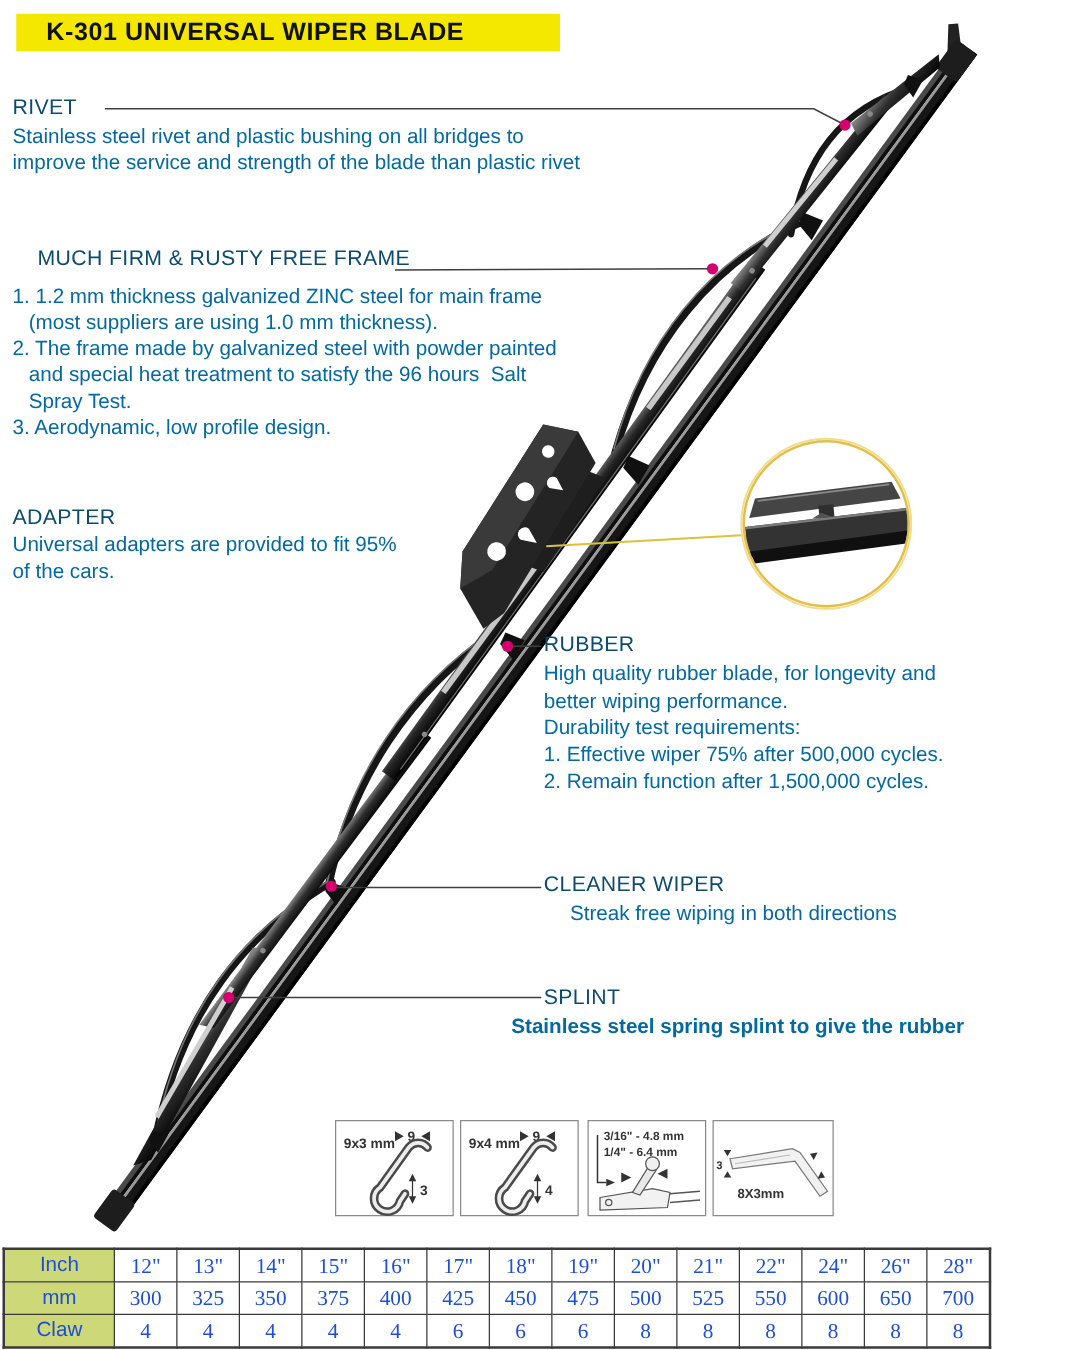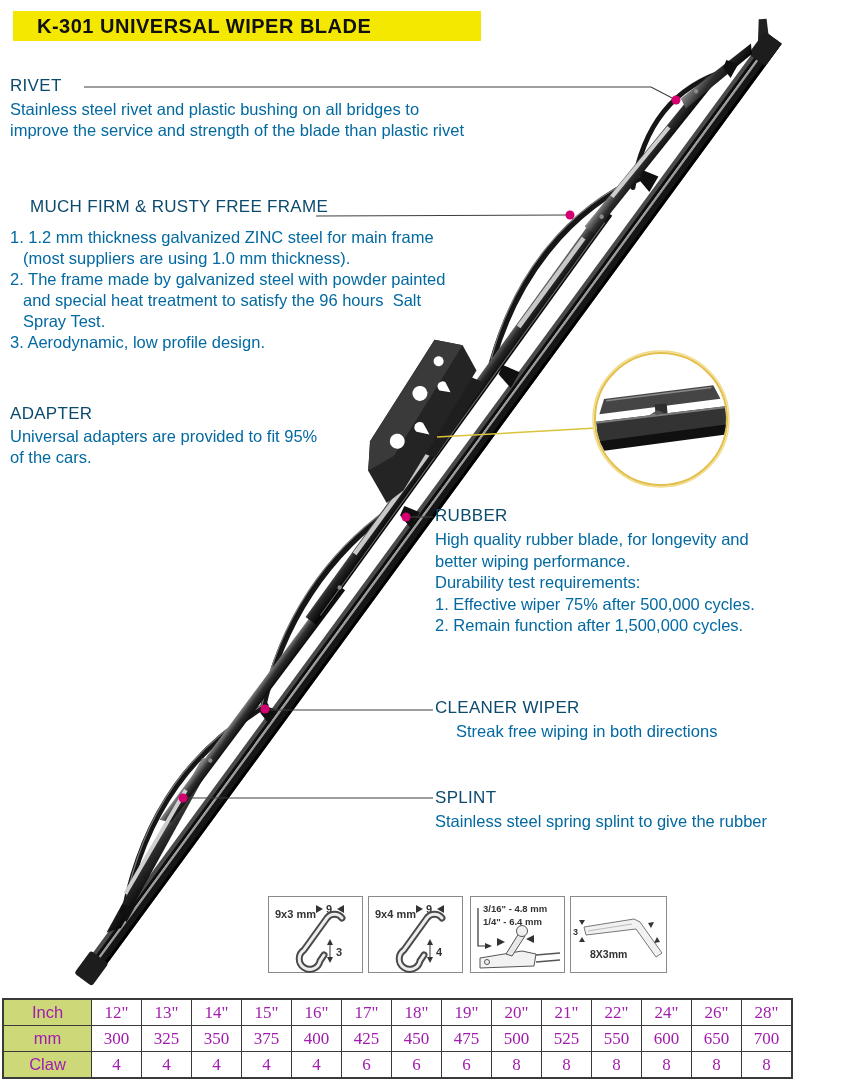--- a/index.html
+++ b/index.html
@@ -1,31 +1,31 @@
 <!DOCTYPE html>
 <html><head>
 <meta charset="utf-8">
 <style>
   html,body{margin:0;padding:0;}
   body{width:866px;height:1080px;position:relative;background:#fff;
        font-family:"Liberation Sans",sans-serif;color:#222;overflow:hidden;}
   .abs{position:absolute;}
-  #banner{left:13px;top:11px;width:468px;height:30px;background:#f5e800;
+  #banner{left:13px;top:11px;width:435px;height:30px;background:#f5e800;
           display:flex;align-items:center;padding-left:24px;box-sizing:border-box;}
   #banner span{font-weight:bold;font-size:20px;color:#111;letter-spacing:.5px;}
   .callout-head{font-size:17px;letter-spacing:.3px;color:#0c4a6e;white-space:pre;}
   .body-text{font-size:16.5px;line-height:21px;color:#0369a1;}
   .body-text div{white-space:pre;}
   .ind{padding-left:13px;}
   svg text{font-family:"Liberation Sans",sans-serif;}
   #size-table{position:absolute;left:2px;top:998px;border-collapse:collapse;
               table-layout:fixed;}
   #size-table td{border:1px solid #3a3a3a;text-align:center;vertical-align:middle;
                  height:25px;width:49px;font-family:"Liberation Serif",serif;
-                 font-size:17px;color:#a21caf;background:#fff;padding:0;}
+                 font-size:17px;color:#1d4ed8;background:#fff;padding:0;}
   #size-table td.hdr{background:#cdd878;font-family:"Liberation Sans",sans-serif;
                      font-size:16.5px;width:87px;}
   #size-table{border:2px solid #3a3a3a;}
 </style>
 </head>
 <body>
 
 <svg class="abs" style="left:0;top:0;" width="866" height="1080" viewBox="0 0 866 1080">
   <defs>
     <linearGradient id="gBar" x1="0" y1="0" x2="0" y2="1">
@@ -229,21 +229,21 @@
   <div>1. Effective wiper 75% after 500,000 cycles.</div>
   <div>2. Remain function after 1,500,000 cycles.</div>
 </div>
 
 <div class="abs callout-head" style="left:435px;top:698px;">CLEANER WIPER</div>
 <div class="abs body-text" style="left:456px;top:721px;">
   <div>Streak free wiping in both directions</div>
 </div>
 
 <div class="abs callout-head" style="left:435px;top:788px;">SPLINT</div>
-<div class="abs body-text" style="left:435px;top:811px;">
+<div class="abs body-text" style="left:409px;top:811px;font-weight:bold;">
   <div>Stainless steel spring splint to give the rubber</div>
 </div>
 
 <table id="size-table">
   <tbody>
       <tr>
         <td class="hdr">Inch</td>
         <td>12"</td>
         <td>13"</td>
         <td>14"</td>

